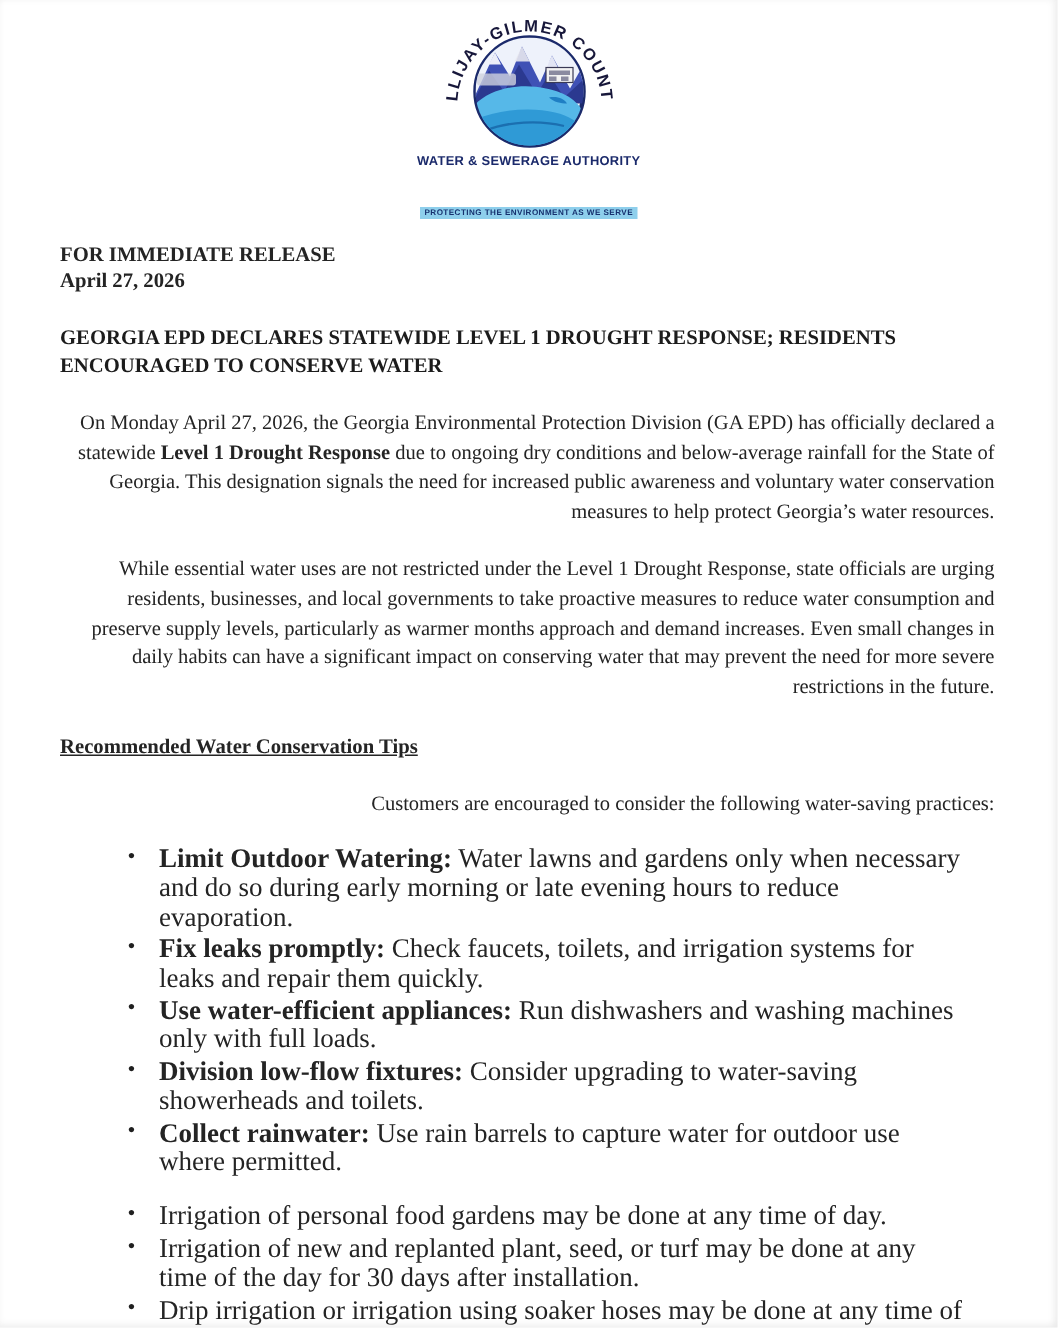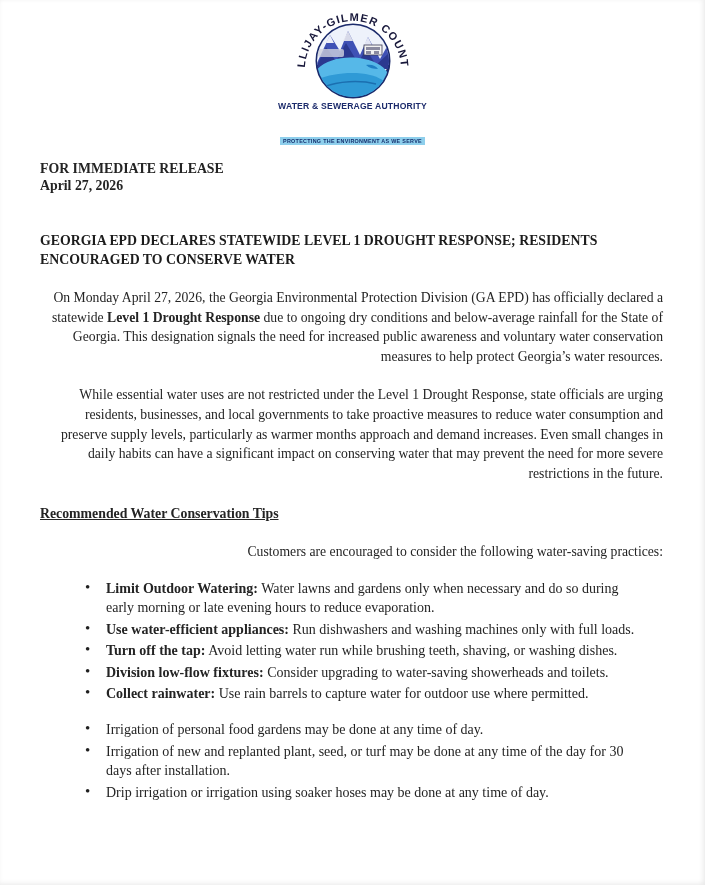--- a/index.html
+++ b/index.html
@@ -53,21 +53,21 @@
     font-size:13.8px;
     line-height:17px;
   }
   .date-line {
     margin:0;
     font-weight:bold;
     font-size:13.8px;
     line-height:17px;
   }
   h1.headline {
-    margin:37px 0 0 0;
+    margin:20px 0 0 0;
     font-size:13.8px;
     line-height:19px;
     font-weight:bold;
     color:#1c1c1c;
   }
   p.body-para {
     margin:19px 0 0 0;
     font-size:13.7px;
     line-height:19.6px;
     text-align:right;
@@ -76,21 +76,21 @@
     margin:21px 0 0 0;
     font-size:13.8px;
     line-height:19px;
     font-weight:bold;
     text-decoration:underline;
   }
   ul.bullet-list {
     margin:17px 17px 0 0;
     padding:0 0 0 66px;
     list-style:none;
-    font-size:14px;
+    font-size:18px;
     line-height:19.4px;
   }
   ul.bullet-list li {
     position:relative;
     margin:0 0 2px 0;
   }
   ul.bullet-list li::before {
     content:"\2022";
     position:absolute;
     left:-21px;
@@ -158,22 +158,22 @@
     <p class="body-para"><span>On Monday April 27, 2026, the Georgia Environmental Protection Division (GA EPD) has officially declared a statewide </span><span class="tip-label">Level 1 Drought Response</span><span> due to ongoing dry conditions and below-average rainfall for the State of Georgia.  This designation signals the need for increased public awareness and voluntary water conservation measures to help protect Georgia’s water resources.</span></p>
 
     <p class="body-para">While essential water uses are not restricted under the Level 1 Drought Response, state officials are urging residents, businesses, and local governments to take proactive measures to reduce water consumption and preserve supply levels, particularly as warmer months approach and demand increases.  Even small changes in daily habits can have a significant impact on conserving water that may prevent the need for more severe restrictions in the future.</p>
 
     <h2 class="section-heading">Recommended Water Conservation Tips</h2>
 
     <p class="body-para">Customers are encouraged to consider the following water-saving practices:</p>
 
     <ul class="bullet-list">
       <li><span class="tip-label">Limit Outdoor Watering:</span><span>  Water lawns and gardens only when necessary and do so during early morning or late evening hours to reduce evaporation.</span></li>
+      <li><span class="tip-label">Fix leaks promptly:</span><span>  Check faucets, toilets, and irrigation systems for leaks and repair them quickly.</span></li>
       <li><span class="tip-label">Use water-efficient appliances:</span><span>  Run dishwashers and washing machines only with full loads.</span></li>
-      <li><span class="tip-label">Turn off the tap:</span><span>  Avoid letting water run while brushing teeth, shaving, or washing dishes.</span></li>
       <li><span class="tip-label">Division low-flow fixtures:</span><span>  Consider upgrading to water-saving showerheads and toilets.</span></li>
       <li><span class="tip-label">Collect rainwater:</span><span>  Use rain barrels to capture water for outdoor use where permitted.</span></li>
     </ul>
 
 
     <ul class="bullet-list">
       <li>Irrigation of personal food gardens may be done at any time of day.</li>
       <li>Irrigation of new and replanted plant, seed, or turf may be done at any time of the day for 30 days after installation.</li>
       <li>Drip irrigation or irrigation using soaker hoses may be done at any time of day.</li>
 

